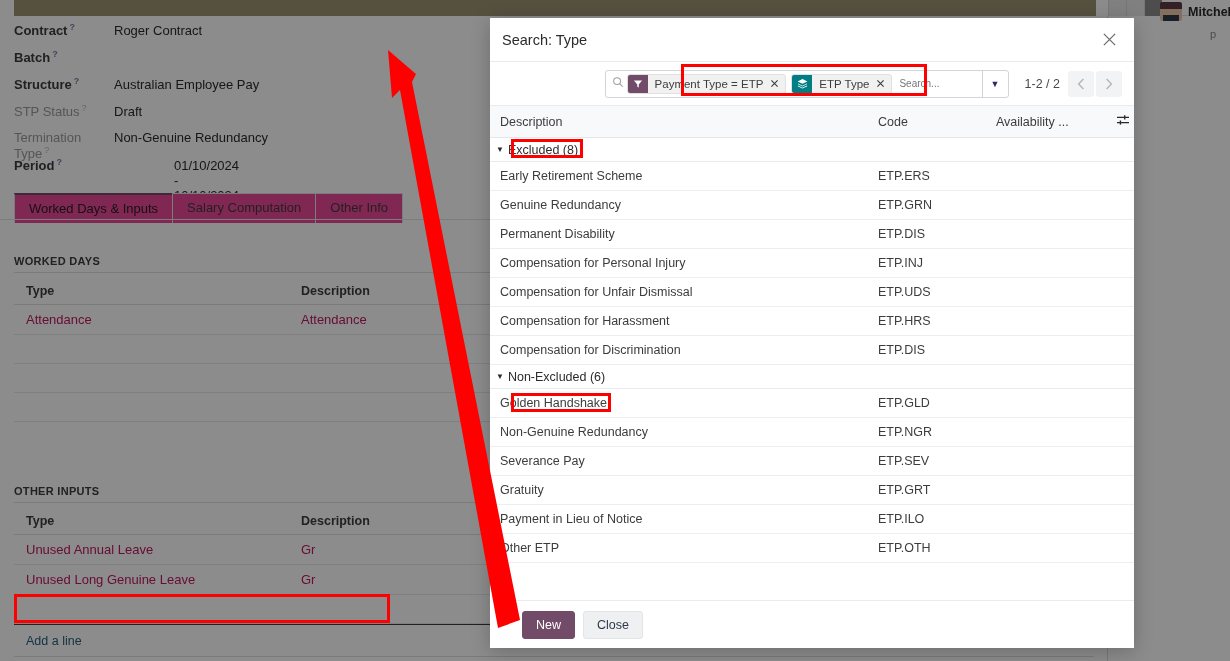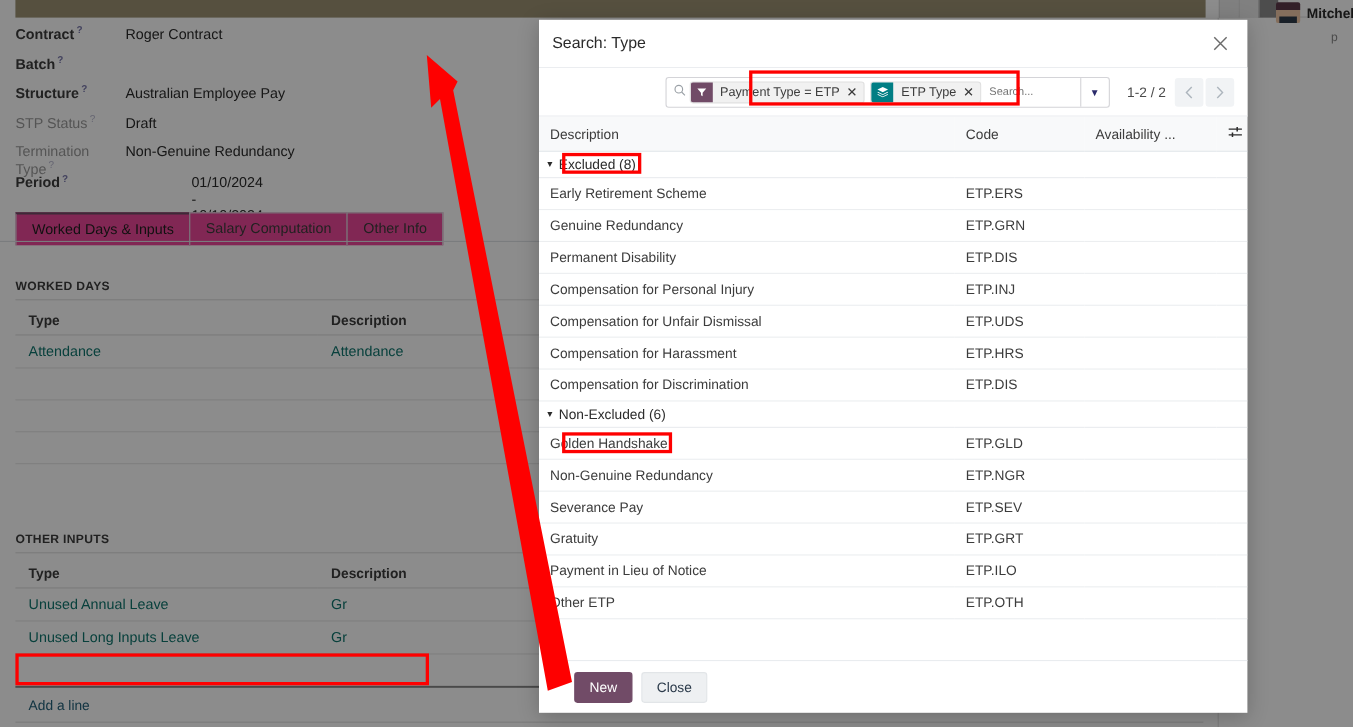--- a/index.html
+++ b/index.html
@@ -62,21 +62,21 @@
     position: absolute; font-size: 11px; font-weight: 700; letter-spacing: .3px;
     color: #3c3c3c; text-transform: uppercase;
   }
   .grid-table { position: absolute; left: 14px; width: 1080px; border-collapse: collapse; }
   .grid-table th {
     text-align: left; font-size: 12.5px; font-weight: 400; color: #3c3c3c;
     padding: 6px 0 6px 12px; border-bottom: 1px solid #dfdfdf; border-top: 1px solid #dfdfdf;
     font-weight: 600;
   }
   .grid-table td {
-    font-size: 13px; color: #0f766e; padding: 7px 0 7px 12px;
+    font-size: 13px; color: #be185d; padding: 7px 0 7px 12px;
     border-bottom: 1px solid #e7e7e7; height: 29px;
   }
   .col-type { width: 275px; }
   .col-desc { width: 330px; }
   .addline {
     position: absolute; left: 26px; font-size: 12.5px; color: #23617a; cursor: pointer;
   }
   .hr-dark { position: absolute; left: 14px; width: 1080px; height: 1px; background: #3c3c3c; }
   .hr-light { position: absolute; left: 14px; width: 1080px; height: 1px; background: #dfdfdf; }
 
@@ -307,21 +307,21 @@
           <th style="border-top:none;"></th>
         </tr>
       </thead>
       <tbody>
         <tr>
           <td>Unused Annual Leave</td>
           <td>Gr</td>
           <td></td>
         </tr>
         <tr>
-          <td>Unused Long Inputs Leave</td>
+          <td>Unused Long Genuine Leave</td>
           <td>Gr</td>
           <td></td>
         </tr>
         <tr>
           <td></td>
           <td></td>
           <td></td>
         </tr>
       </tbody>
     </table>

